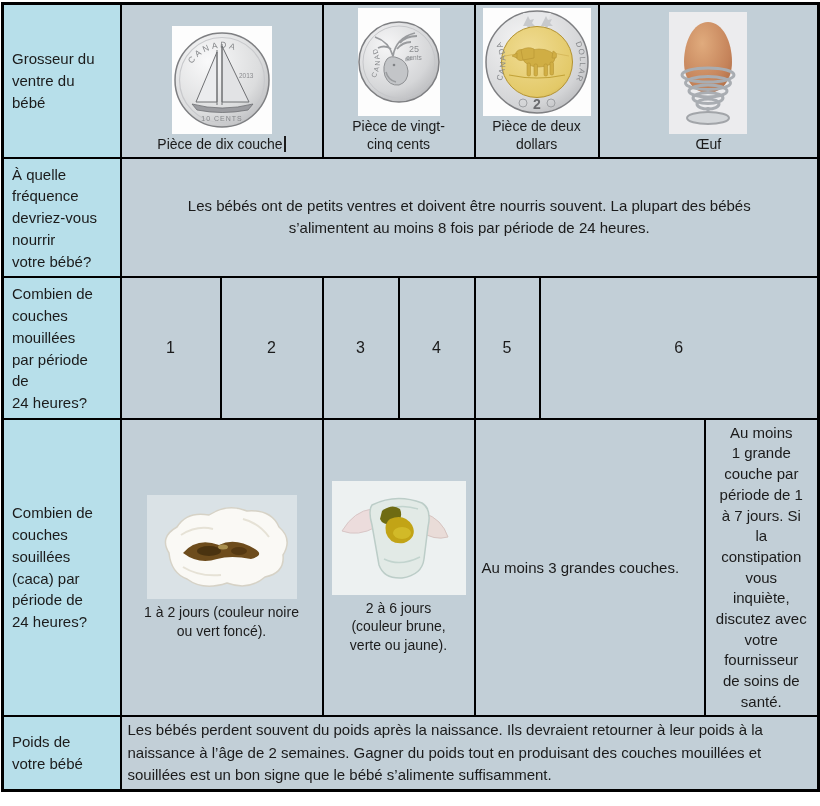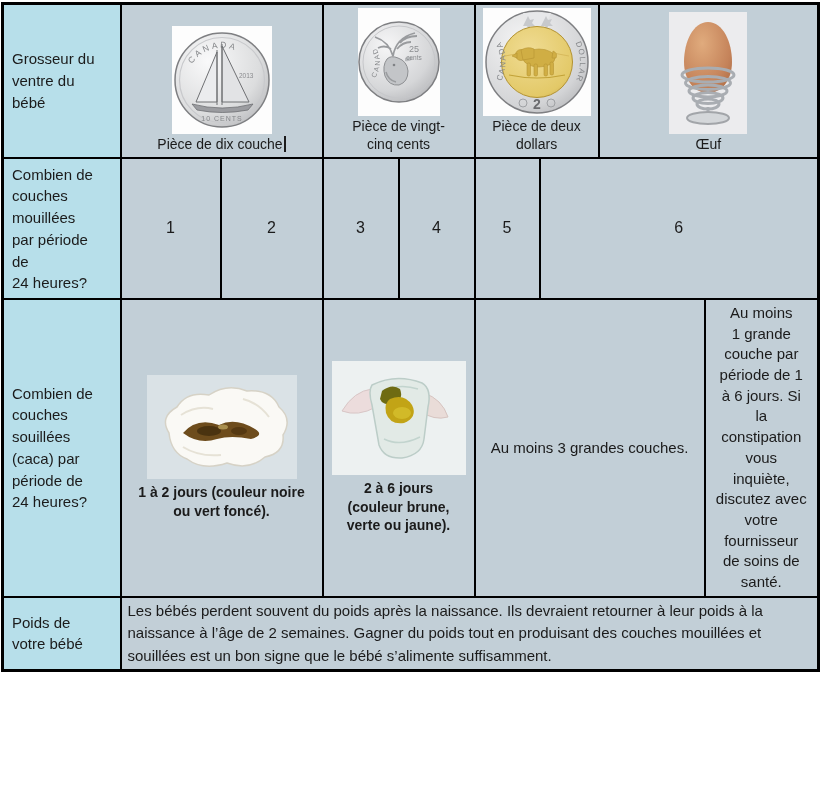--- a/index.html
+++ b/index.html
@@ -6,27 +6,27 @@
   body{width:820px;height:806px;font-family:"Liberation Sans",sans-serif;color:#1b1b1b;}
   .sheet{padding:2px 0 0 1px;}
   table{border-collapse:collapse;table-layout:fixed;width:817px;border:3px solid #000;}
   td,th{border:2px solid #000;padding:0;overflow:hidden;vertical-align:middle;}
   .hdr{background:#b7dfea;font-weight:400;font-size:15px;text-align:center;line-height:1.25;padding:2px 3px;}
   .lbl{background:#b7dfea;font-size:15px;text-align:left;padding:4px 4px 4px 8px;line-height:1.45;white-space:pre-line;}
   .lbl-top{vertical-align:top;padding-top:5px;}
   .bdy{background:#c2cfd7;}
   .fig{vertical-align:bottom;text-align:center;padding-bottom:3px;}
   .fig svg{display:block;margin:0 auto 1px auto;}
-  .figmid{vertical-align:middle;text-align:center;font-weight:bold;}
+  .figmid{vertical-align:middle;text-align:center;}
   .figmid svg{display:block;margin:0 auto 4px auto;}
   .caption{font-size:14px;line-height:1.32;white-space:pre-line;}
   .num{font-size:16px;text-align:center;}
   .mergedtext{font-size:15px;line-height:1.5;text-align:center;padding:2px 10px;white-space:pre-line;}
   .mergedtext.leftal{text-align:left;padding:2px 6px;}
-  .note{font-size:15px;text-align:center;padding:2px 6px;}
+  .note{font-size:15px;text-align:left;padding:2px 6px;}
   .sidednote{font-size:15px;text-align:center;vertical-align:top;line-height:1.38;padding:3px 3px;white-space:pre-line;}
   .caret{display:inline-block;width:2px;height:16px;background:#1b1b1b;margin-left:1px;vertical-align:text-bottom;}
   svg text{font-family:"Liberation Sans",sans-serif;}
 </style>
 </head>
 <body>
 
 <div class="sheet">
 <table>
   <colgroup>
@@ -162,20 +162,29 @@
           <ellipse cx="39" cy="86" rx="15" ry="5.5"></ellipse>
           <ellipse cx="39" cy="92" rx="11" ry="5"></ellipse>
           <path d="M39,95 L39,103"></path>
         </g>
         <ellipse cx="39" cy="106" rx="21" ry="6" fill="#d4d7da" stroke="#a2a5a9" stroke-width="2"></ellipse>
       </svg>
       <span class="caption">Œuf</span>
     </td>
   </tr>
 
+  <tr style="height:110px">
+    <td class="lbl lbl-top">À  quelle
+fréquence
+devriez-vous
+nourrir
+votre bébé?</td>
+    <td class="bdy mergedtext" colspan="8">Les bébés ont de petits ventres et doivent être nourris souvent. La plupart des bébés
+s’alimentent au moins 8 fois par période de 24 heures.</td>
+  </tr>
 
   <tr style="height:132px">
     <td class="lbl lbl-top">Combien de
 couches
 mouillées
 par période
 de
 24 heures?</td>
     <td class="bdy num">1</td>
     <td class="bdy num">2</td>
@@ -221,21 +230,21 @@
       <span class="caption">2 à 6 jours
 (couleur brune,
 verte ou jaune).</span>
     </td>
 
     <td class="bdy note" colspan="3">Au moins 3 grandes couches.</td>
     <td class="bdy sidednote">Au moins
 1 grande
 couche par
 période de 1
-à 6 jours. Si
+à 7 jours. Si
 la
 constipation
 vous
 inquiète,
 discutez avec
 votre
 fournisseur
 de soins de
 santé.</td>
   </tr>

